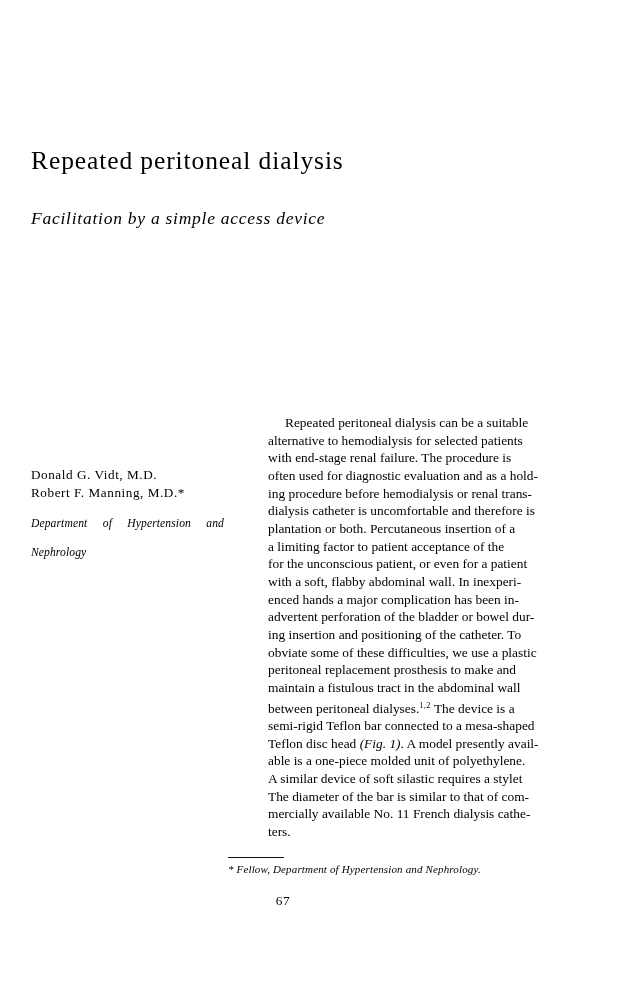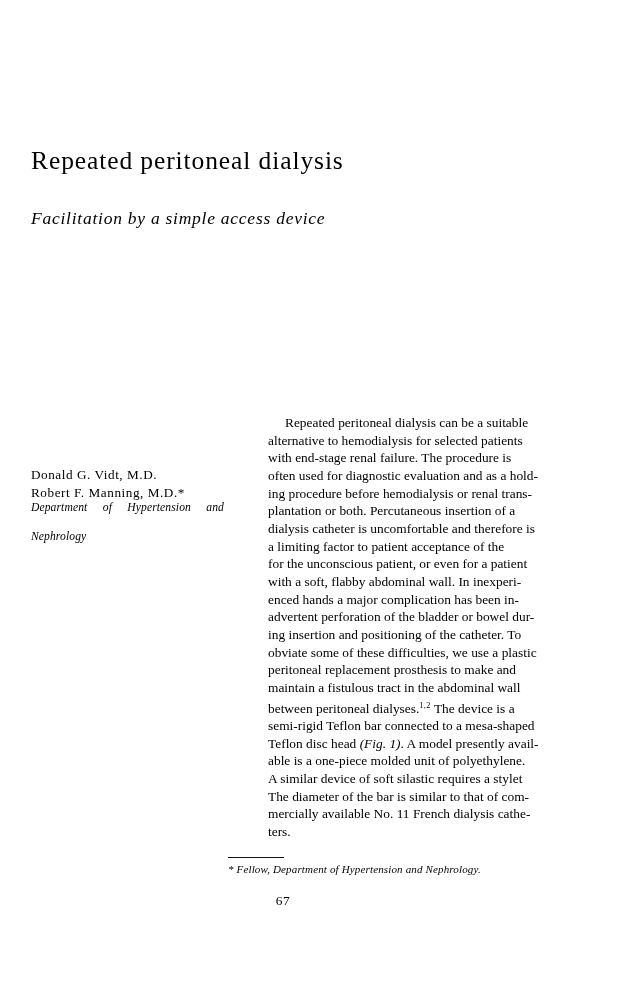--- a/index.html
+++ b/index.html
@@ -50,21 +50,21 @@
     top: 466px;
     width: 190px;
   }
   .author-line {
     font-size: 13.2px;
     line-height: 17.6px;
     letter-spacing: 0.55px;
     white-space: nowrap;
   }
   .affiliation {
-    margin-top: 0;
+    margin-top: 16px;
     font-size: 11.6px;
     font-style: italic;
     line-height: 14.6px;
     text-align: justify;
     width: 193px;
     letter-spacing: 0.1px;
   }
   .affiliation .jline {
     display: block;
     text-align: justify;
@@ -169,22 +169,22 @@
     </div>
   </div>
 
   <div class="column">
     <p class="body-par">
       <span class="ln"><span class="indent"></span><span>Repeated peritoneal dialysis can be a suitable</span></span>
       <span class="ln">alternative to hemodialysis for selected patients</span>
       <span class="ln">with end-stage renal failure. The procedure is</span>
       <span class="ln">often used for diagnostic evaluation and as a hold-</span>
       <span class="ln">ing procedure before hemodialysis or renal trans-</span>
+      <span class="ln">dialysis catheter is uncomfortable and therefore is</span>
       <span class="ln">plantation or both. Percutaneous insertion of a</span>
-      <span class="ln">dialysis catheter is uncomfortable and therefore is</span>
       <span class="ln">a limiting factor to patient acceptance of the</span>
       <span class="ln">for the unconscious patient, or even for a patient</span>
       <span class="ln">with a soft, flabby abdominal wall. In inexperi-</span>
       <span class="ln">enced hands a major complication has been in-</span>
       <span class="ln">advertent perforation of the bladder or bowel dur-</span>
       <span class="ln">ing insertion and positioning of the catheter. To</span>
       <span class="ln">obviate some of these difficulties, we use a plastic</span>
       <span class="ln">peritoneal replacement prosthesis to make and</span>
       <span class="ln">maintain a fistulous tract in the abdominal wall</span>
       <span class="ln"><span>between peritoneal dialyses.</span><sup>1,</sup><sup>2</sup> <span>The device is a</span></span>

